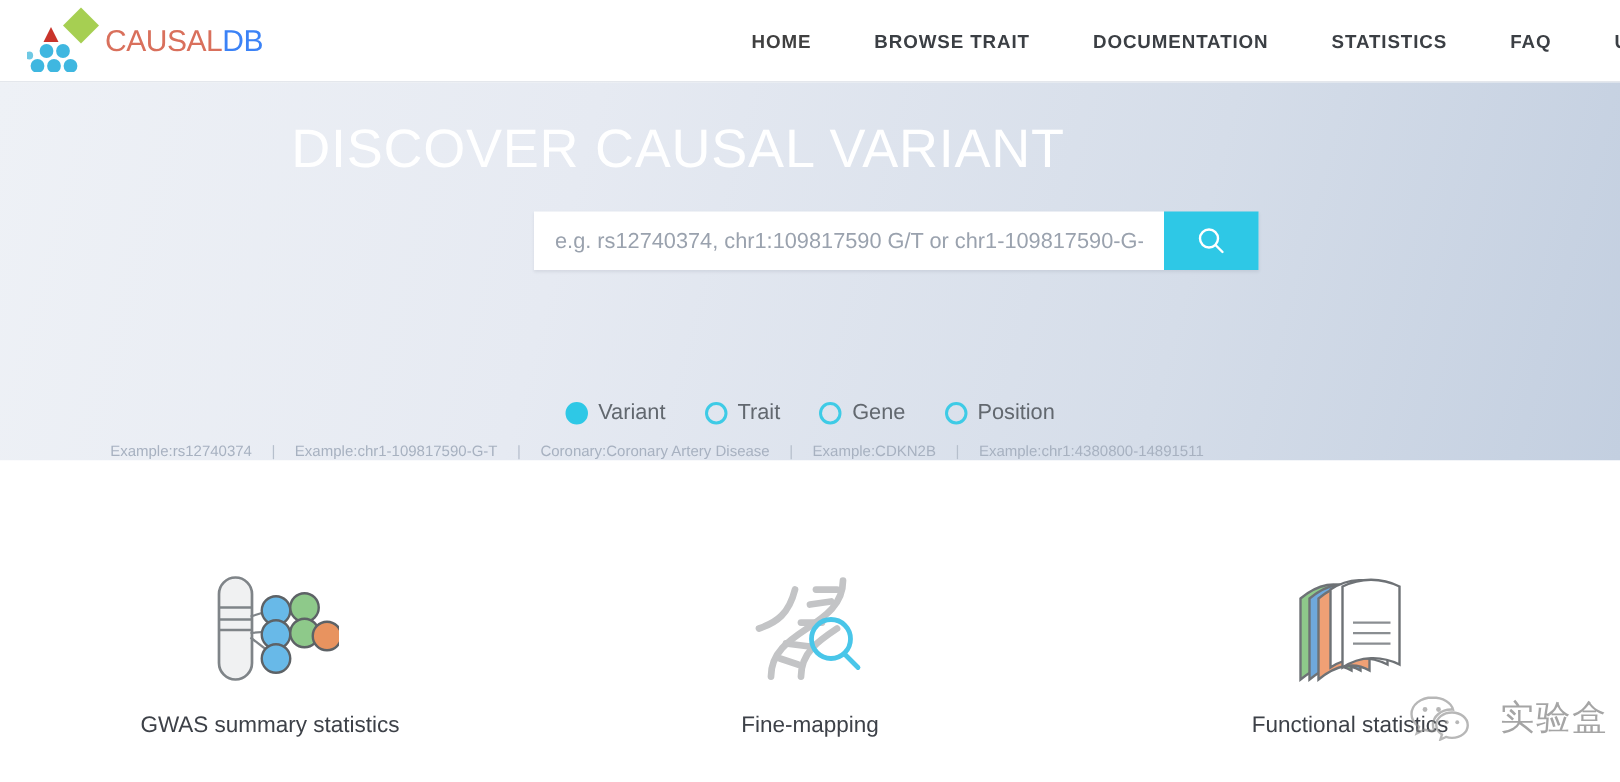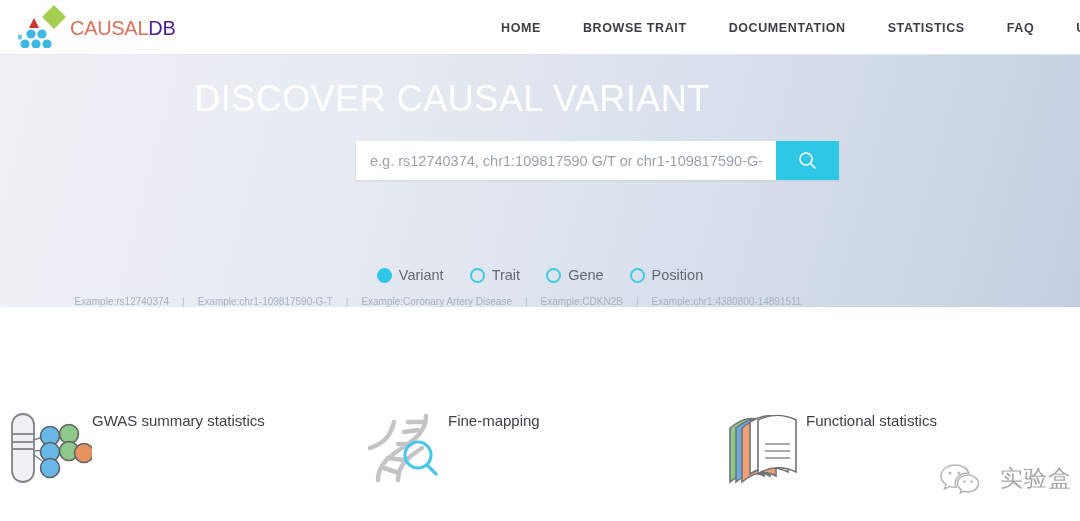--- a/index.html
+++ b/index.html
@@ -19,21 +19,21 @@
     display: flex; align-items: center;
   }
 
   .logo { position: absolute; left: 18px; top: 4px; width: 145px; height: 46px; }
   .logo-mark { position: absolute; left: 0; top: 0; width: 58px; height: 44px; }
   .logo-text { position: absolute; left: 52px; top: 13px; white-space: nowrap; }
   .logo-causal {
     font-size: 20px; letter-spacing: -0.3px; color: #d9705c; font-weight: 400;
   }
   .logo-db {
-    font-size: 20px; letter-spacing: -0.3px; color: #4c1d95; font-weight: 400;
+    font-size: 20px; letter-spacing: -0.3px; color: #3b82f6; font-weight: 400;
   }
 
   .nav {
     position: absolute; left: 480px; top: 0;
     height: 55px; display: flex; align-items: center; gap: 0;
   }
   .nav-item {
     font-size: 12.5px; font-weight: bold; letter-spacing: 0.6px;
     color: #3b3f44; padding: 0 21px; cursor: pointer; white-space: nowrap;
     text-decoration: none;
@@ -99,21 +99,21 @@
   .ex-sep { margin: 0 13px; color: #b6bfcc; }
 
   
   .features {
     position: absolute; top: 307px; left: 0;
     width: 1080px; height: 214px; background: #ffffff;
     display: flex;
   }
   .feature {
     flex: 1; position: relative;
-    display: flex; flex-direction: row; align-items: center;
+    display: flex; flex-direction: column; align-items: center;
   }
   .feature-icon {
     margin-top: 68px; height: 88px;
     display: flex; align-items: center; justify-content: center;
   }
   .feature-label {
     margin-top: 12px;
     font-size: 15px; color: #3d4148; white-space: nowrap;
   }
 
@@ -191,21 +191,21 @@
       <span class="radio-dot"></span>
       <span class="radio-label">Position</span>
     </label>
   </div>
 
   <div class="examples">
     <span class="ex-link">Example:rs12740374</span>
     <span class="ex-sep">|</span>
     <span class="ex-link">Example:chr1-109817590-G-T</span>
     <span class="ex-sep">|</span>
-    <span class="ex-link">Example:Coronary Artery Disease</span>
+    <span class="ex-link">Coronary:Coronary Artery Disease</span>
     <span class="ex-sep">|</span>
     <span class="ex-link">Example:CDKN2B</span>
     <span class="ex-sep">|</span>
     <span class="ex-link">Example:chr1:4380800-14891511</span>
   </div>
 
 </div>
 
 <div class="features">
 

